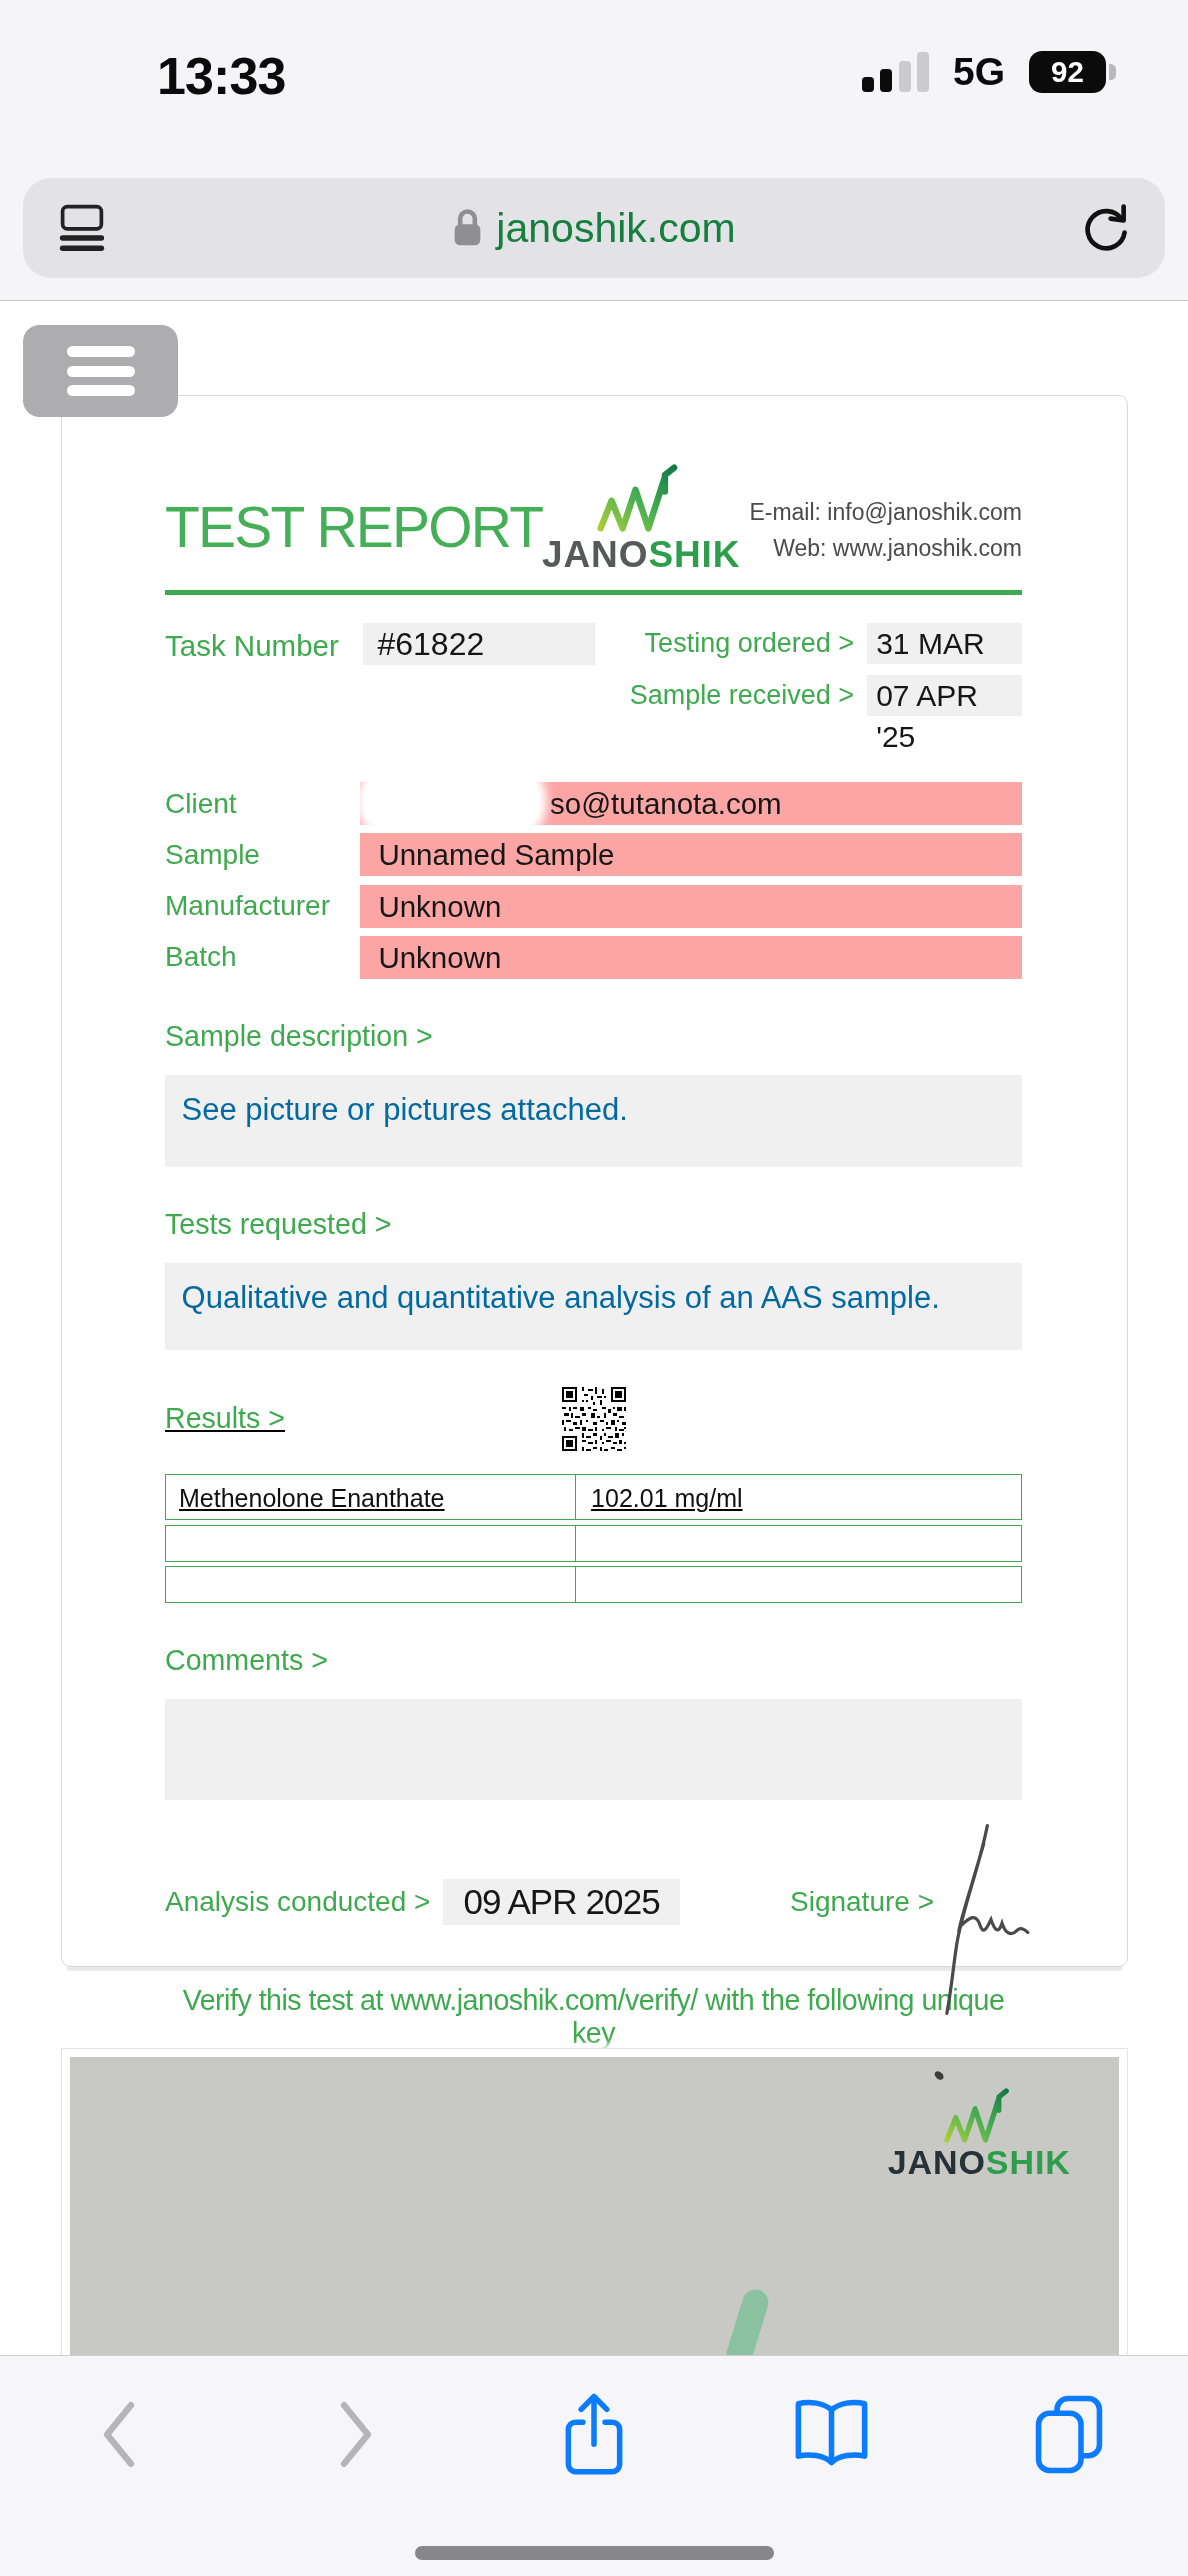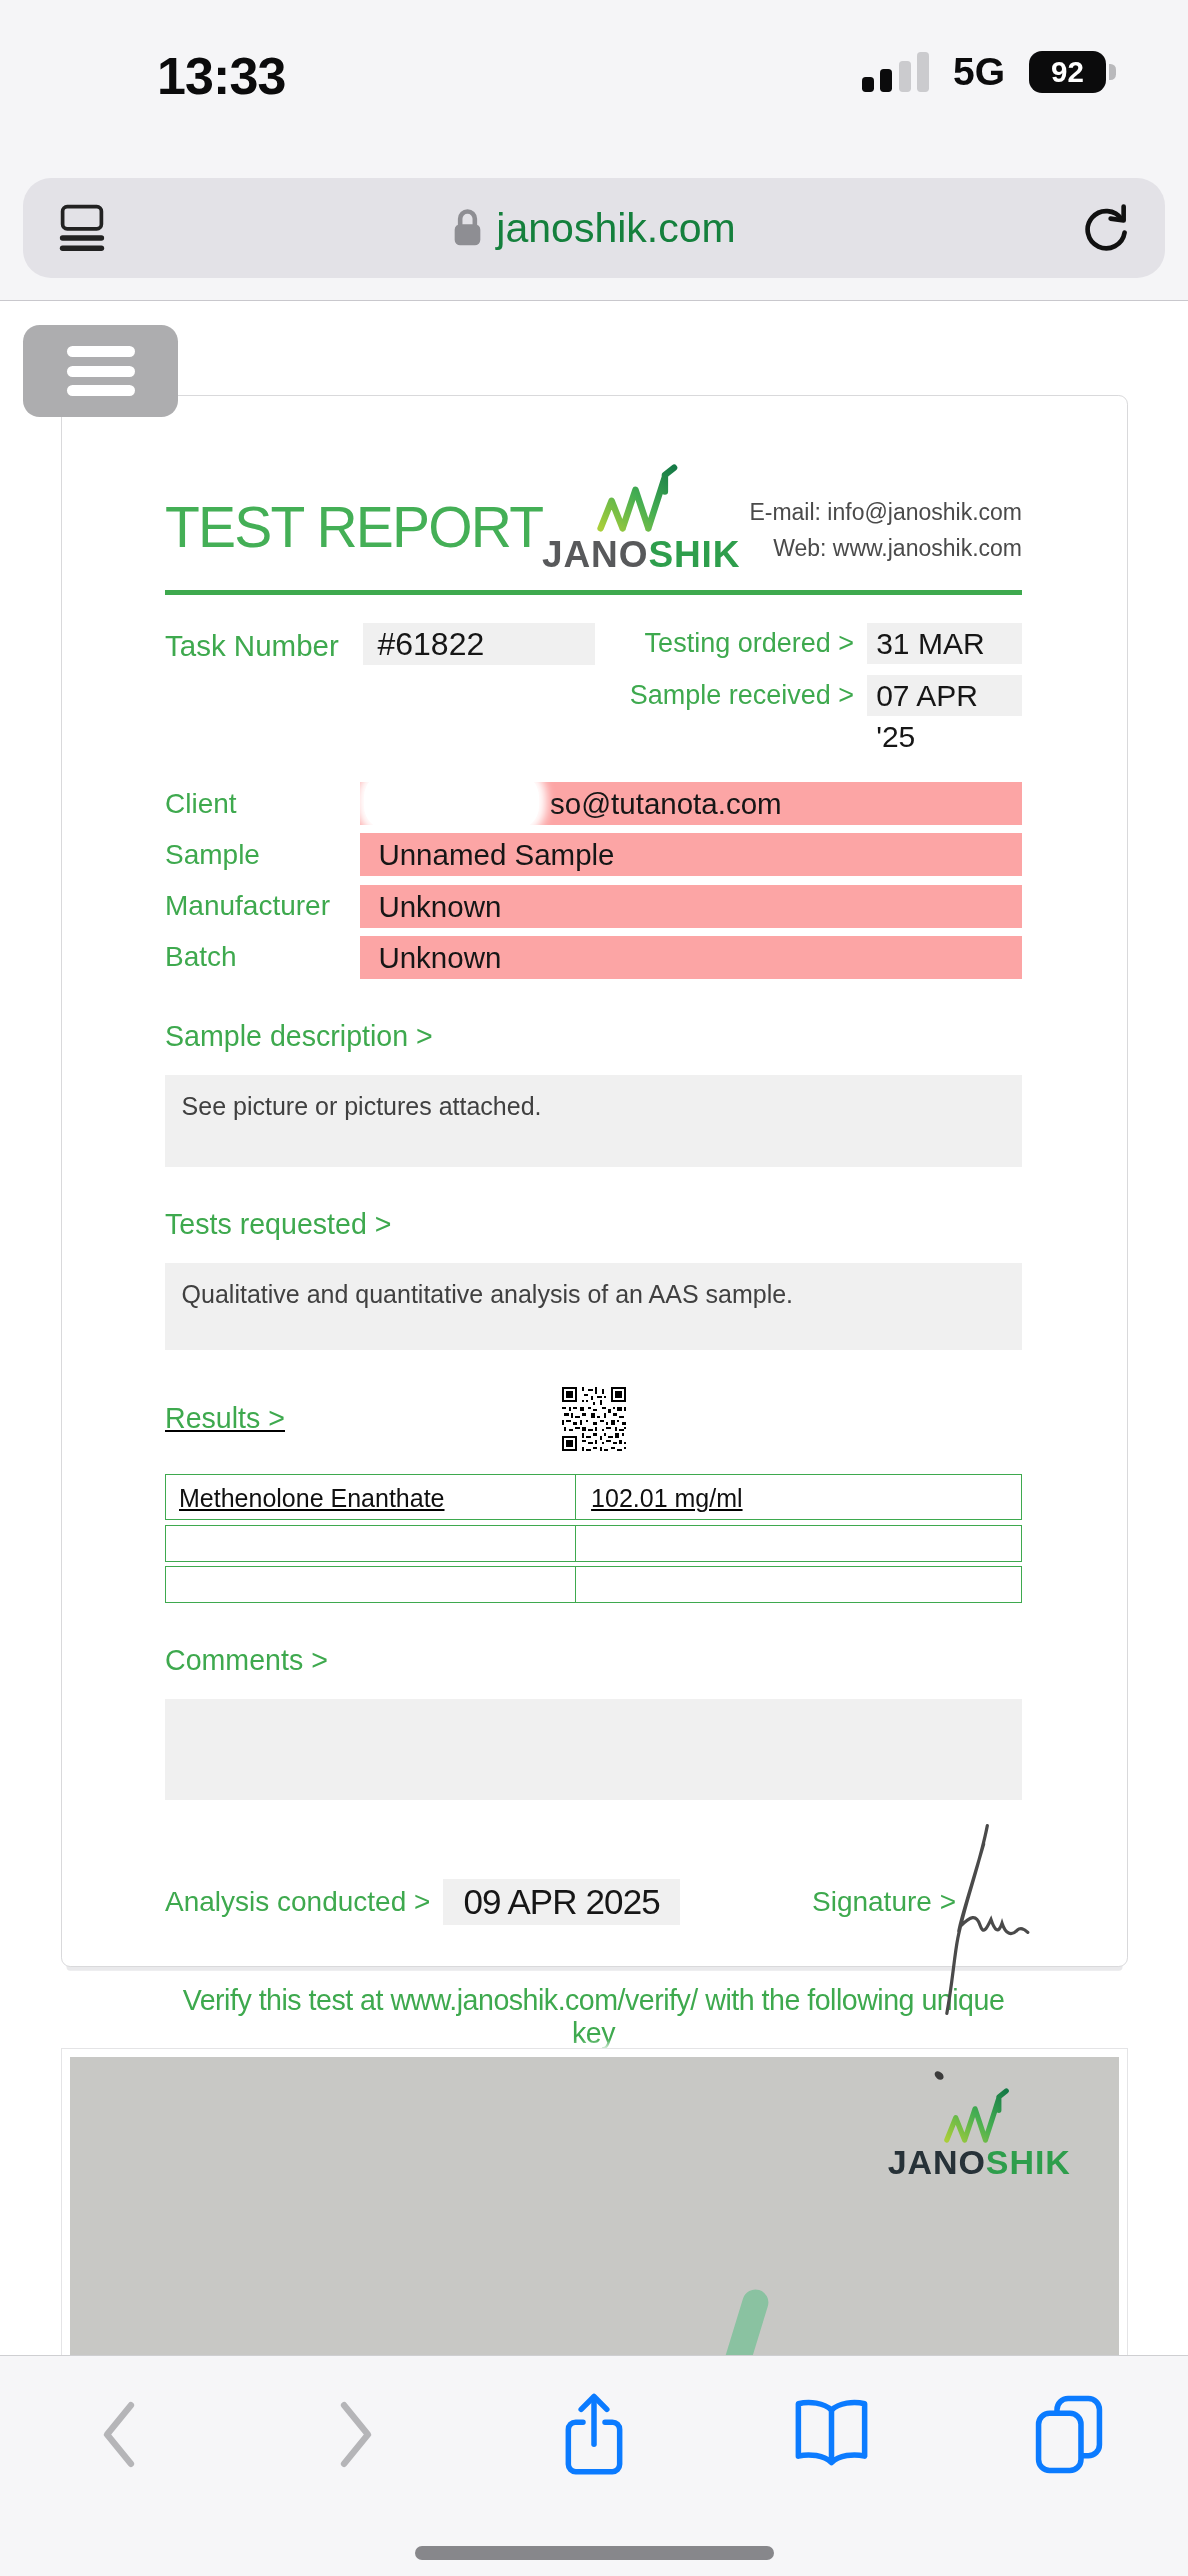--- a/index.html
+++ b/index.html
@@ -56,38 +56,38 @@
   .info-rows { margin-top:55px; }
   .info-row { display:flex; align-items:center; margin-bottom:8.3px; }
   .info-label { width:195px; font-size:28px; }
   .info-value { flex:1; background:#fca5a5; height:43px; line-height:43px; font-size:29.5px; color:#161616; padding-left:18.4px; position:relative; }
   .info-value.redacted { padding-left:190px; }
   .redact-blob { position:absolute; left:3.7px; top:-9.2px; width:175px; height:57px; background:#fff; border-radius:24px; box-shadow:0 0 9.2px 7.4px #fff; }
   .redact-tail { position:absolute; left:55px; top:37px; width:111px; height:24px; background:#fff; border-radius:11px; transform:rotate(-4deg); opacity:.95; }
 
   .section { margin-top:41px; }
   .section-heading { font-size:28.6px; margin-bottom:22px; }
-  .section-box { background:#F0F0F0; padding:16.6px 16.6px; font-size:25px; color:#404040; }
+  .section-box { background:#F0F0F0; padding:16.6px 16.6px; font-size:31px; color:#0369a1; }
   .box-desc { min-height:92px; }
   .box-tests { min-height:87px; }
   .box-comments { min-height:101px; }
 
   .results { margin-top:52px; position:relative;text-decoration:underline; }
   .qr { position:absolute; left:50%; transform:translateX(-50%); top:-14.7px; width:64px; height:64px; }
   .results-heading { margin-bottom:39px; }
   .t-row { display:flex; border:1.8px solid #3EA94E; margin-bottom:4.6px; align-items:center; }
   .t-row.r1 { min-height:46px; }
   .t-row.r2, .t-row.r3 { min-height:37px; }
   .t-c1 { width:48%; align-self:stretch; border-right:1.8px solid #3EA94E; font-size:25px; color:#101010; padding:9.2px 13px 5.5px; }
   .t-c2 { flex:1; font-size:25px; color:#101010; padding:9.2px 14.7px 5.5px; }
 
   .analysis-row { display:flex; align-items:center; margin-top:79px; position:relative; }
   .a-label { font-size:28px; }
   .a-value { margin-left:13px; background:#F0F0F0; height:46px; line-height:46px; font-size:35px; color:#161616; padding:0 20px; letter-spacing:-0.9px; }
-  .sig-label { margin-left:auto; margin-right:66px; font-size:28px; }
+  .sig-label { margin-left:auto; margin-right:88px; font-size:28px; }
   .signature { position:absolute; right:-14.7px; top:-61px; width:138px; height:203px; }
 
   .verify { margin-top:59px; text-align:center; font-size:28.6px; letter-spacing:-0.5px; }
   .key-field { margin-top:16.6px; background:#F0F0F0; height:50px; position:relative; }
   .key-smudge { position:absolute; left:50%; top:22px; transform:translateX(-50%) rotate(-1deg); width:221px; border-top:3.7px dotted #9A9A9A; filter:blur(1.4px); opacity:.9; }
   .key-blob { position:absolute; left:50%; transform:translateX(-46%) rotate(-2deg); top:-16.6px; width:378px; height:72px; background:#fff; border-radius:33px; box-shadow:0 0 7.4px 5.5px #fff; opacity:.92; }
   .key-tail { position:absolute; left:44%; top:41px; width:138px; height:55px; background:#fff; border-radius:0 0 28px 64px; transform:rotate(28deg); opacity:.92; }
 
   
   .photo-outer { position:absolute; left:61px; top:1745px; width:1067px; height:387px; border:1.8px solid #E4E4E6; background:#fff; padding:8.3px; }

